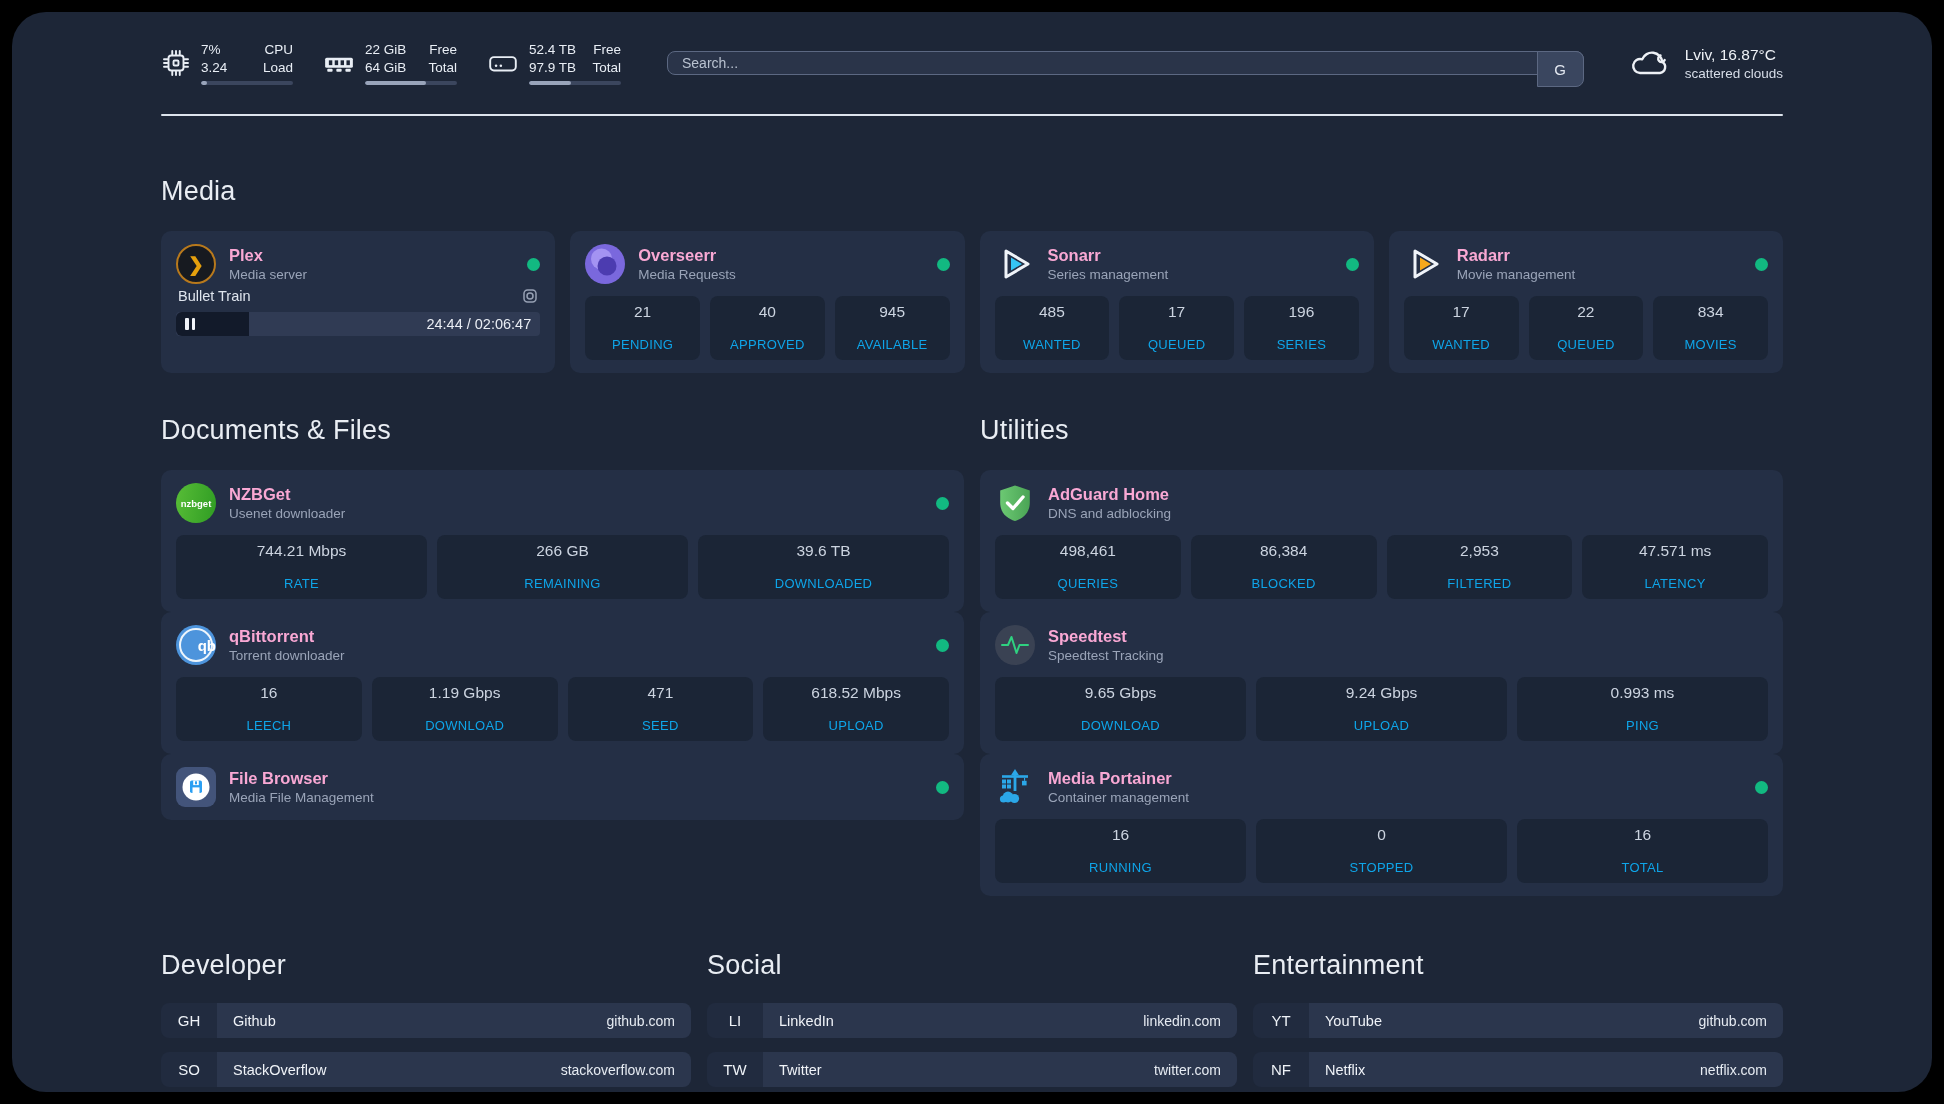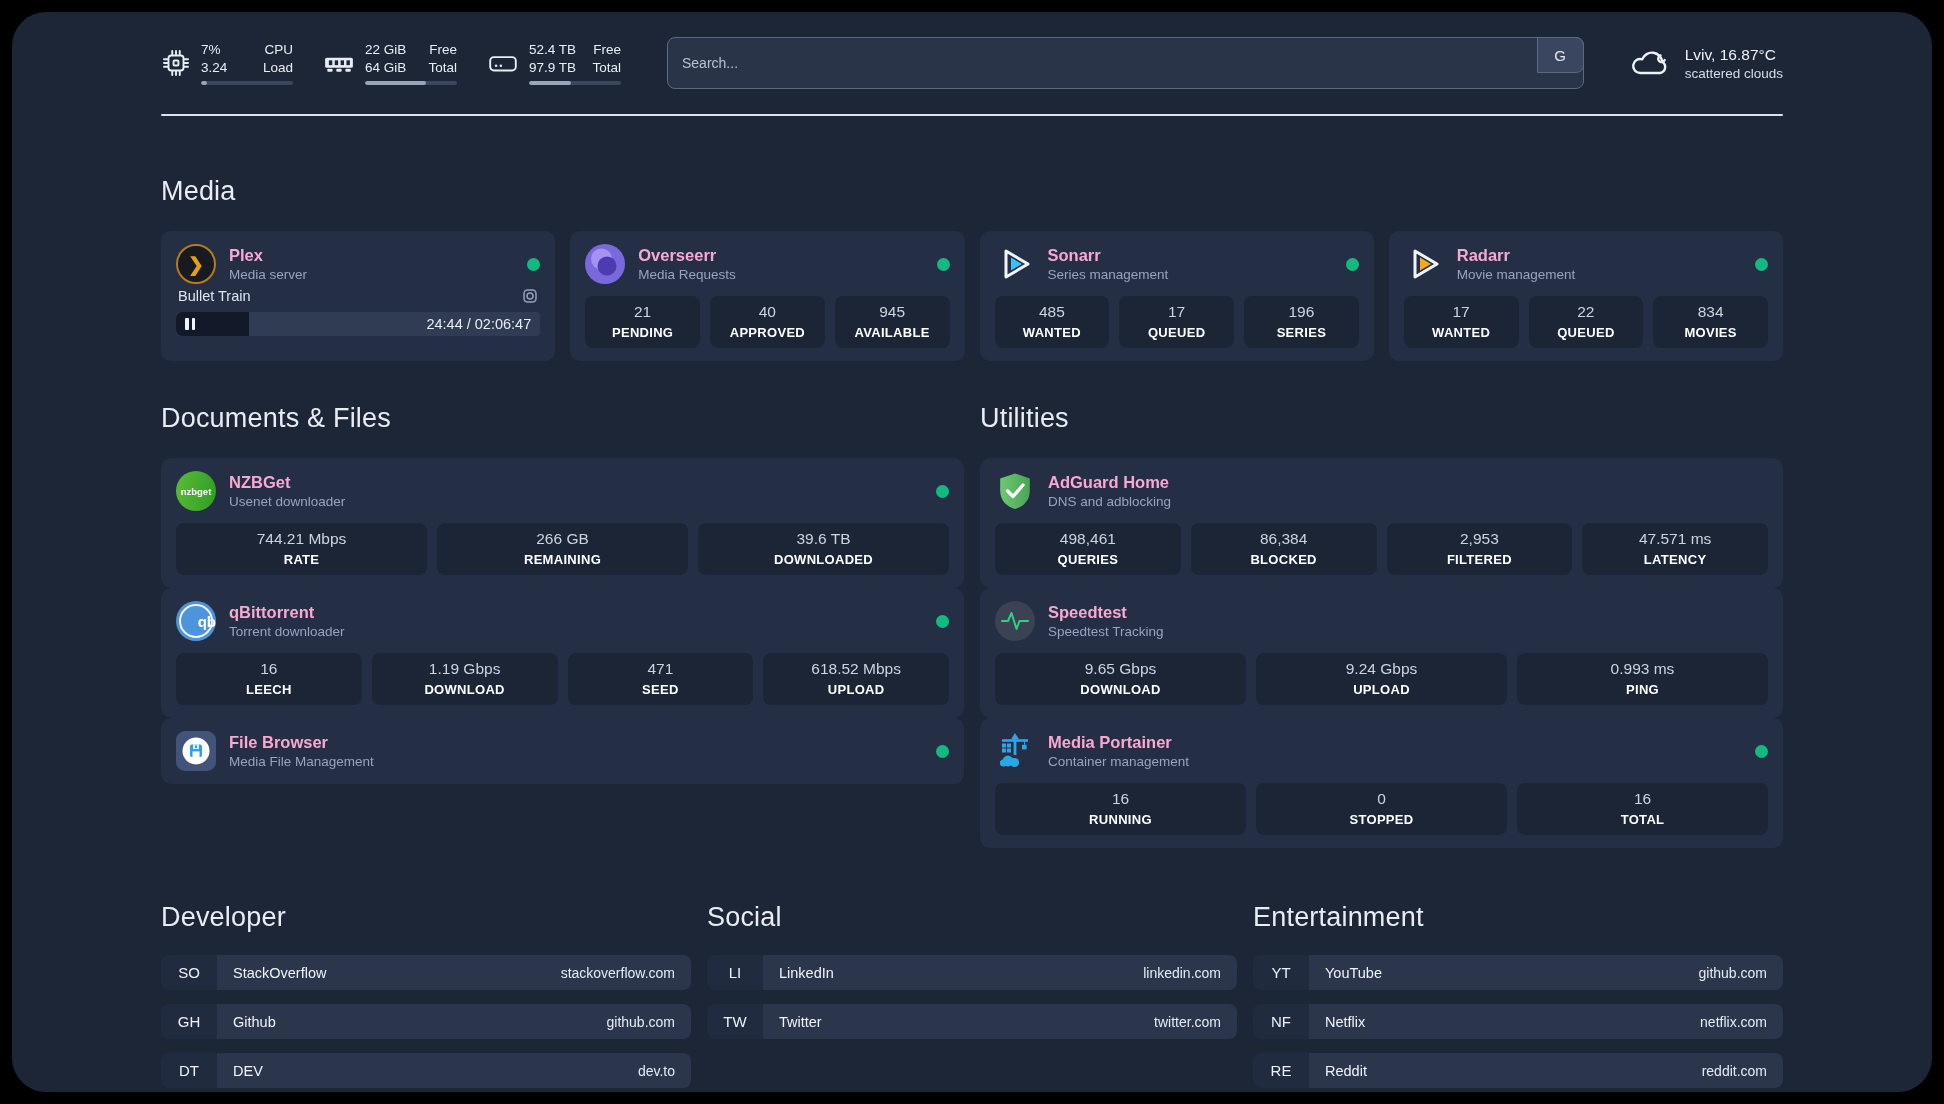--- a/index.html
+++ b/index.html
@@ -18,21 +18,21 @@
   .sys-group { display:flex; gap:30px; }
   .sysstat { display:flex; align-items:center; gap:10px; }
   .sysstat svg { flex:0 0 auto; }
   .sysstat-body { width:92px; }
   .sys-rows { display:flex; justify-content:space-between; color:#e9eef5; font-size:13.5px; line-height:1.3; }
   .sys-col.right { text-align:right; }
   .sys-col span { display:block; }
   .sys-track { margin-top:5px; height:4px; border-radius:2px; background:#3b465e; overflow:hidden; }
   .sys-fill { height:100%; border-radius:2px; background:#99a4ba; }
 
-  .search-wrap { flex:1; margin:0 42px 0 46px; position:relative; height:52px; }
+  .search-wrap { flex:1; margin:0 42px 0 46px; position:relative; height:24px; }
   .search-input {
     width:100%; height:100%; background:#2a3449; border:1px solid #5c6882;
     border-radius:8px; color:#cfd6e2; font-size:14px; padding:0 60px 0 14px; outline:none;
     font-family:"Liberation Sans", sans-serif;
   }
   .search-input::placeholder { color:#b9c2d0; }
   .search-btn {
     position:absolute; right:0; top:0; height:36px; width:47px;
     background:#3a465f; border:1px solid #5c6882; border-radius:0 8px 8px 0;
     color:#e4e9f1; font-size:15px; display:flex; align-items:center; justify-content:center;
@@ -52,21 +52,21 @@
   .card { background:#242f45; border-radius:10px; padding:13px 15px; }
   .card-head { display:flex; align-items:center; gap:13px; }
   .app-titles { flex:1; min-width:0; }
   .app-name { color:#f9a8d4; font-size:16.5px; font-weight:600; }
   .app-desc { color:#9aa4b8; font-size:13.5px; margin-top:2px; }
   .status-dot { width:13px; height:13px; border-radius:50%; background:#12b981; flex:0 0 auto; }
 
   .stat-row { display:flex; gap:10px; margin-top:12px; }
   .stat { flex:1; background:#1b2536; border-radius:8px; padding:7px 4px 8px; text-align:center; }
   .stat-value { color:#ccd4e0; font-size:15.5px; }
-  .stat-label { color:#ffffff; font-size:13px; font-weight:700; letter-spacing:.3px; margin-top:4px; }
+  .stat-label { color:#0ea5e9; font-size:13px; font-weight:400; letter-spacing:.3px; margin-top:16px; }
 
   
   .np-row { display:flex; align-items:center; justify-content:space-between; margin-top:4px; padding:0 2px; }
   .np-title { color:#dfe5ee; font-size:14.5px; }
   .player-bar { position:relative; margin-top:8px; height:24px; border-radius:4px; background:#303b54; overflow:hidden; }
   .player-elapsed { position:absolute; left:0; top:0; height:100%; background:#121a2a; border-radius:6px 0 0 6px; }
   .pause-icon { position:absolute; left:9px; top:6px; display:flex; gap:3px; }
   .pause-icon i { display:block; width:3.5px; height:12px; background:#f1f4f9; border-radius:1px; }
   .player-time { position:absolute; right:9px; top:3.5px; color:#e9edf4; font-size:14.5px; font-weight:500; }
 
@@ -522,31 +522,31 @@
         </div>
       </div>
     </div>
   </div>
 
   <div class="bookmarks">
     <div>
       <div class="section-title bm-title">Developer</div>
       <div class="bm-list">
         <a class="bookmark">
+          <span class="bm-abbr">GH</span>
+          <span class="bm-main">
+            <span class="bm-name">Github</span>
+            <span class="bm-url">github.com</span>
+          </span>
+        </a>
+        <a class="bookmark">
           <span class="bm-abbr">SO</span>
           <span class="bm-main">
             <span class="bm-name">StackOverflow</span>
             <span class="bm-url">stackoverflow.com</span>
-          </span>
-        </a>
-        <a class="bookmark">
-          <span class="bm-abbr">GH</span>
-          <span class="bm-main">
-            <span class="bm-name">Github</span>
-            <span class="bm-url">github.com</span>
           </span>
         </a>
         <a class="bookmark">
           <span class="bm-abbr">DT</span>
           <span class="bm-main">
             <span class="bm-name">DEV</span>
             <span class="bm-url">dev.to</span>
           </span>
         </a>
       </div>

